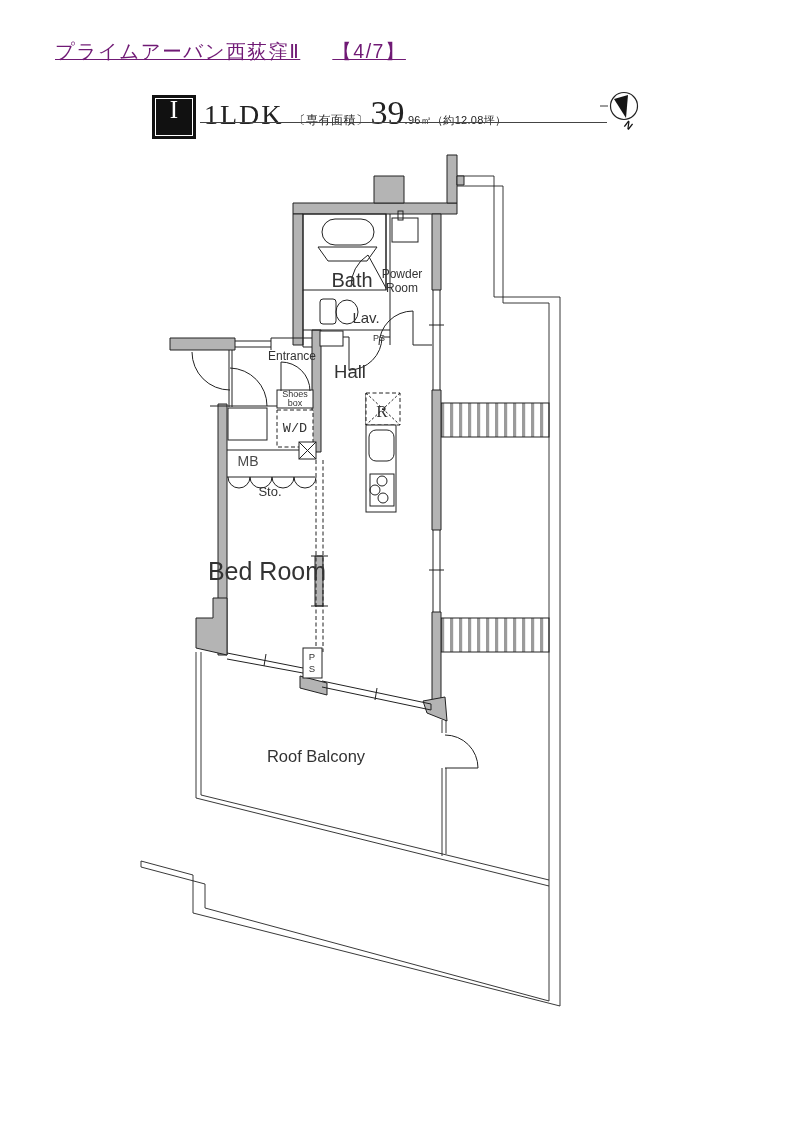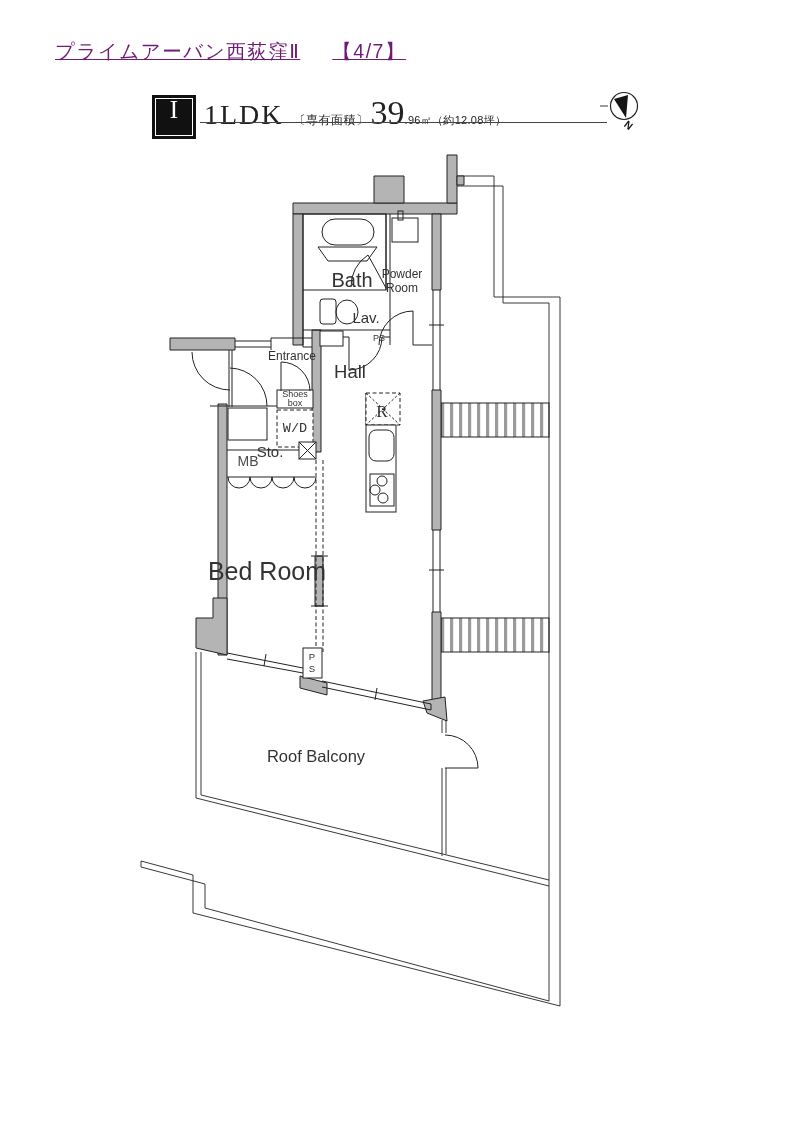--- a/index.html
+++ b/index.html
@@ -176,21 +176,21 @@
   <div class="lbl" style="left:352px;top:281px;font-size:20px;">Bath</div>
   <div class="lbl" style="left:402px;top:281px;font-size:12px;">Powder
 Room</div>
   <div class="lbl" style="left:366px;top:318px;font-size:15px;">Lav.</div>
   <div class="lbl" style="left:332px;top:338px;font-size:9px;margin-left:47px;">PS</div>
   <div class="lbl" style="left:292px;top:356px;font-size:12px;">Entrance</div>
   <div class="lbl" style="left:295px;top:399px;font-size:9px;line-height:1.05;">Shoes
 box</div>
   <div class="lbl" style="left:248px;top:424px;font-size:14px;color:#4a4a4a;margin-top:37px;">MB</div>
   <div class="lbl" style="left:295px;top:429px;font-size:13.5px;font-family:Liberation Mono, monospace;">W/D</div>
-  <div class="lbl" style="left:270px;top:452px;font-size:15px;">Sto.</div>
+  <div class="lbl" style="left:270px;top:492px;font-size:13px;">Sto.</div>
   <div class="lbl" style="left:350px;top:372px;font-size:18.5px;">Hall</div>
   <div class="lbl" style="left:267px;top:572px;font-size:25px;">Bed Room</div>
   <div class="lbl serif" style="left:382px;top:412px;font-size:17px;">R</div>
   <div class="lbl" style="left:312px;top:663px;font-size:9.5px;line-height:1.25;">P
 S</div>
   <div class="lbl" style="left:316px;top:757px;font-size:16.5px;">Roof Balcony</div>
 
   <div class="n-label">N</div>
 
 </div>

